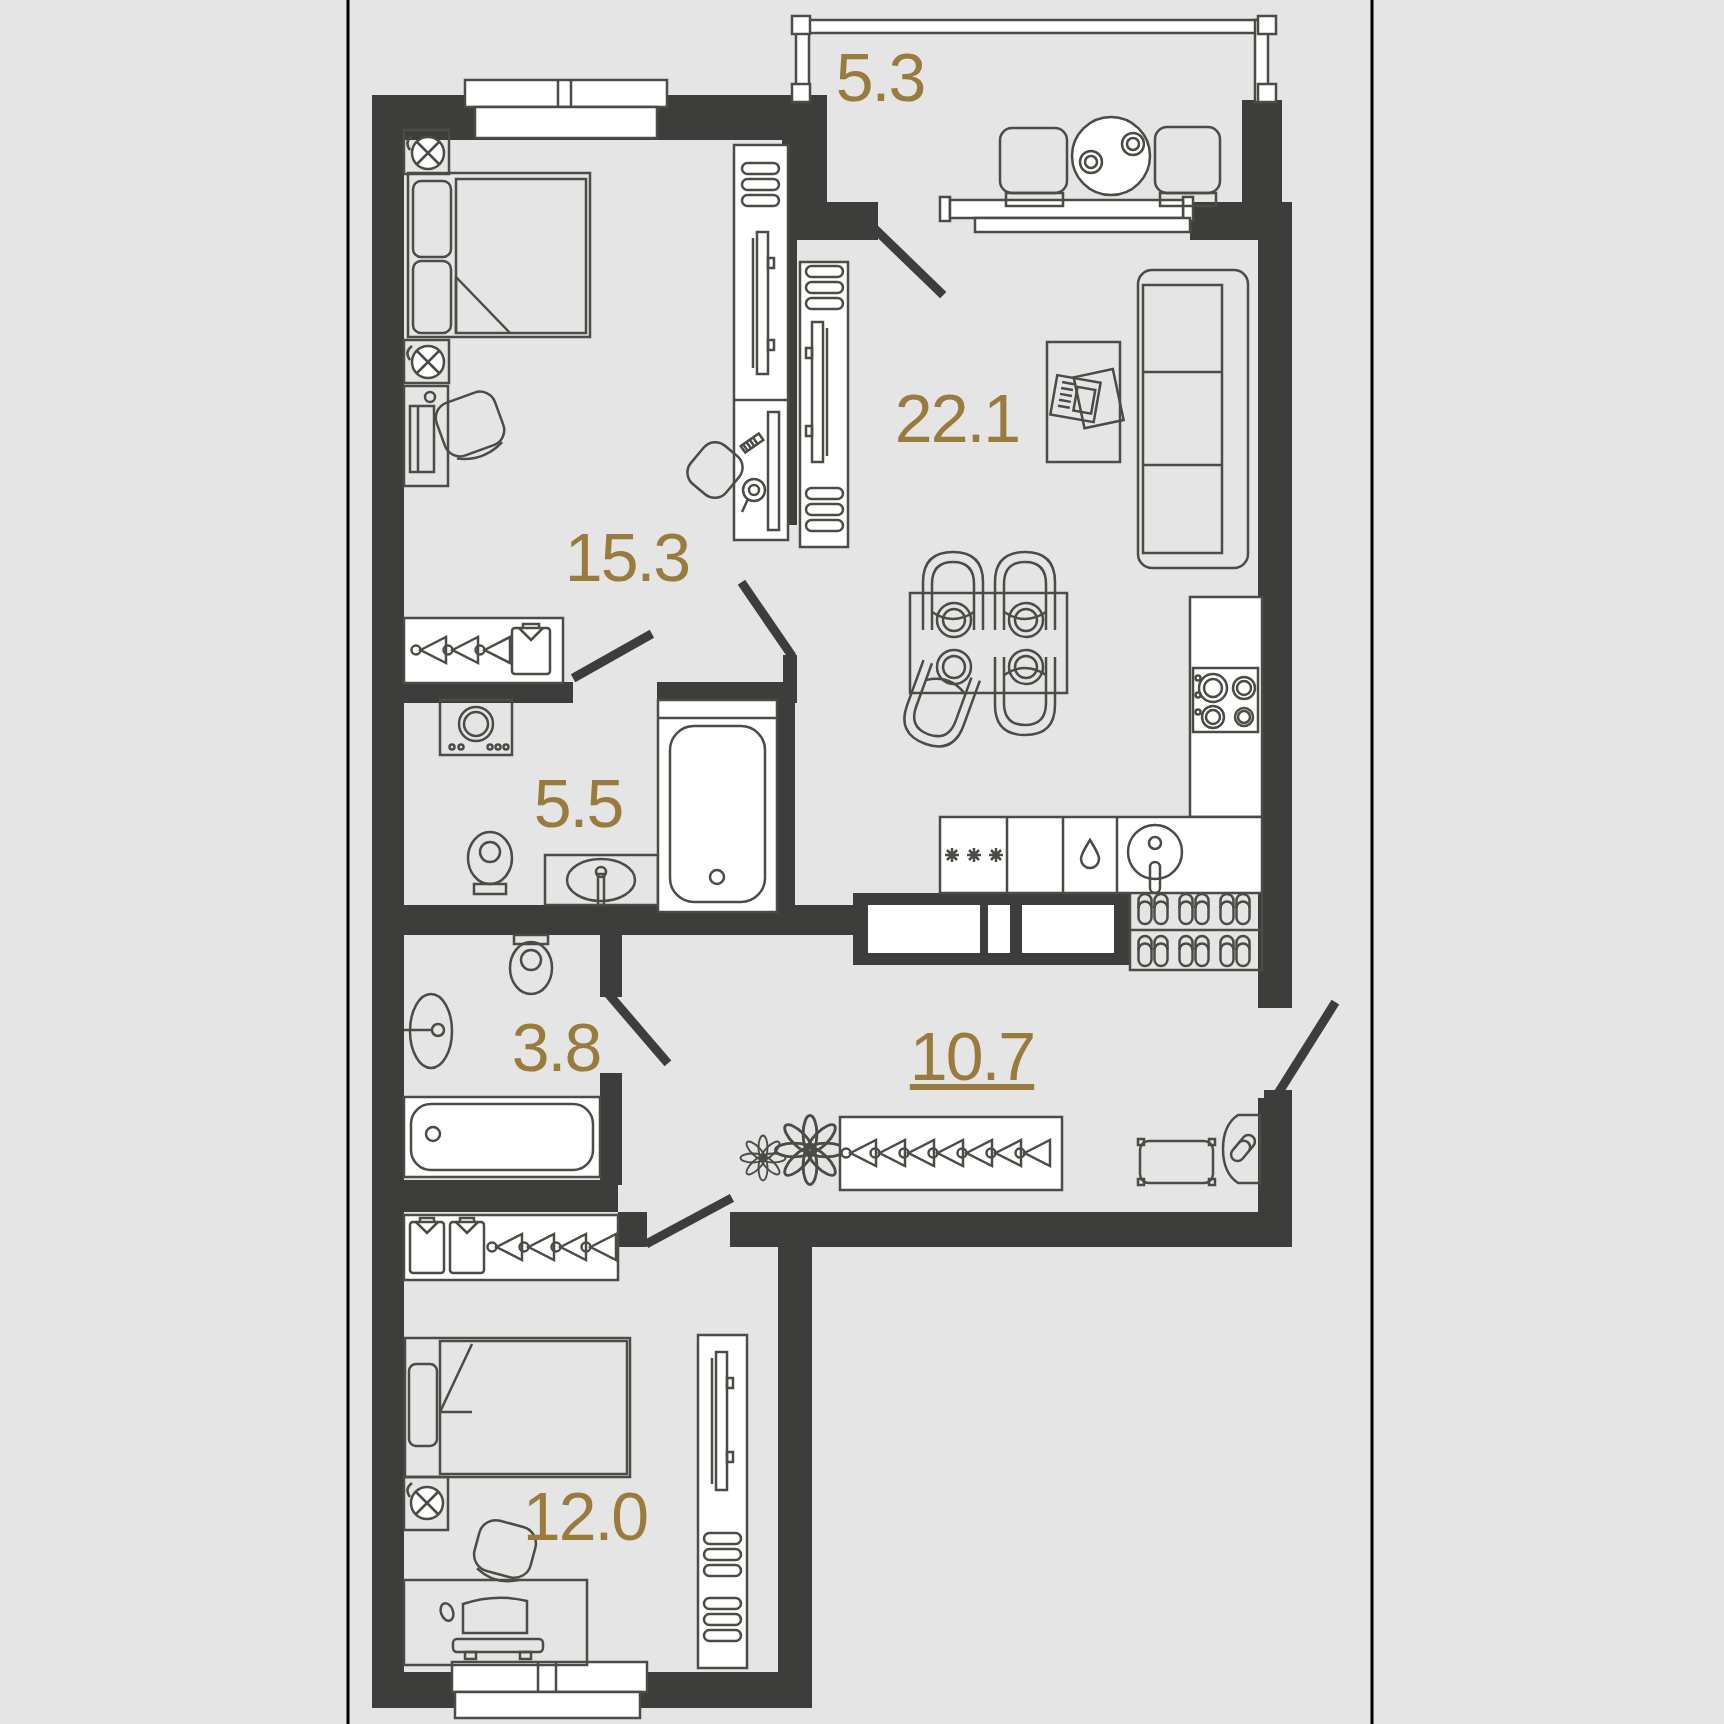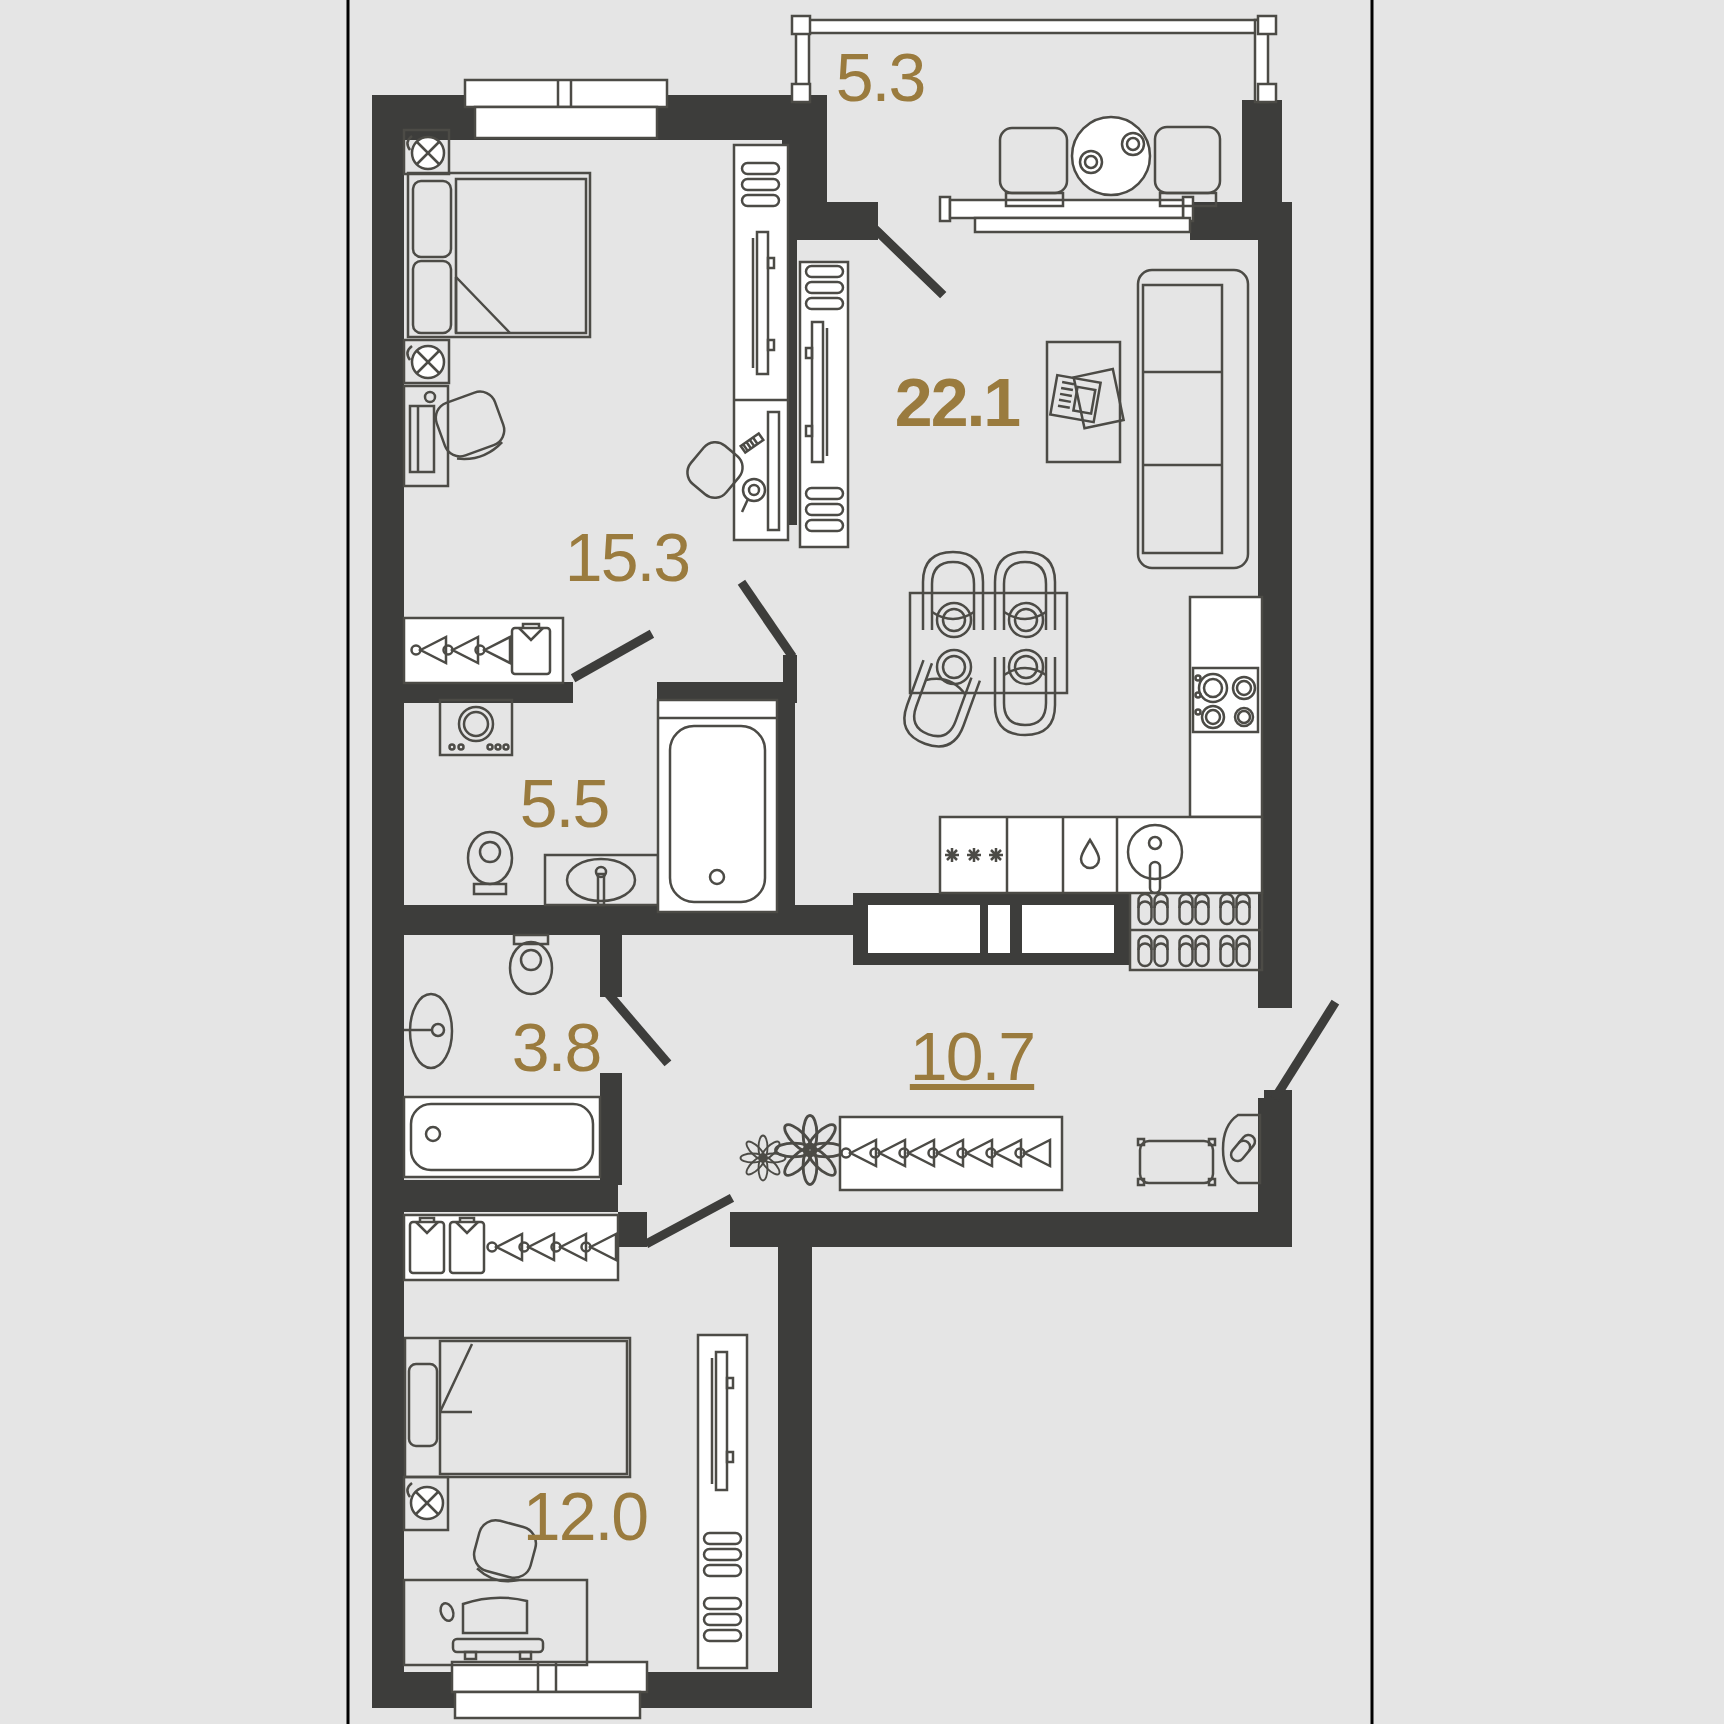--- a/index.html
+++ b/index.html
@@ -430,18 +430,18 @@
       <rect x="727" y="1378" width="6" height="10" class="ln"></rect>
       <rect x="727" y="1452" width="6" height="10" class="ln"></rect>
       <use href="#shelf3" x="704" y="1533"></use>
       <use href="#shelf3" x="704" y="1598"></use>
     </g>
   </g>
 </svg>
 
   <div class="room-label" style="left:880px;top:77px;">5.3</div>
   <div class="room-label" style="left:627px;top:557px;">15.3</div>
-  <div class="room-label" style="left:957px;top:402px;font-weight:bold;">22.1</div>
-  <div class="room-label" style="left:564px;top:803px;">5.5</div>
+  <div class="room-label" style="left:957px;top:418px;">22.1</div>
+  <div class="room-label" style="left:578px;top:803px;">5.5</div>
   <div class="room-label" style="left:556px;top:1047px;">3.8</div>
   <div class="room-label" style="left:972px;top:1056px;text-decoration:underline;">10.7</div>
   <div class="room-label" style="left:585px;top:1516px;">12.0</div>
 </div>
 
 </body></html>

